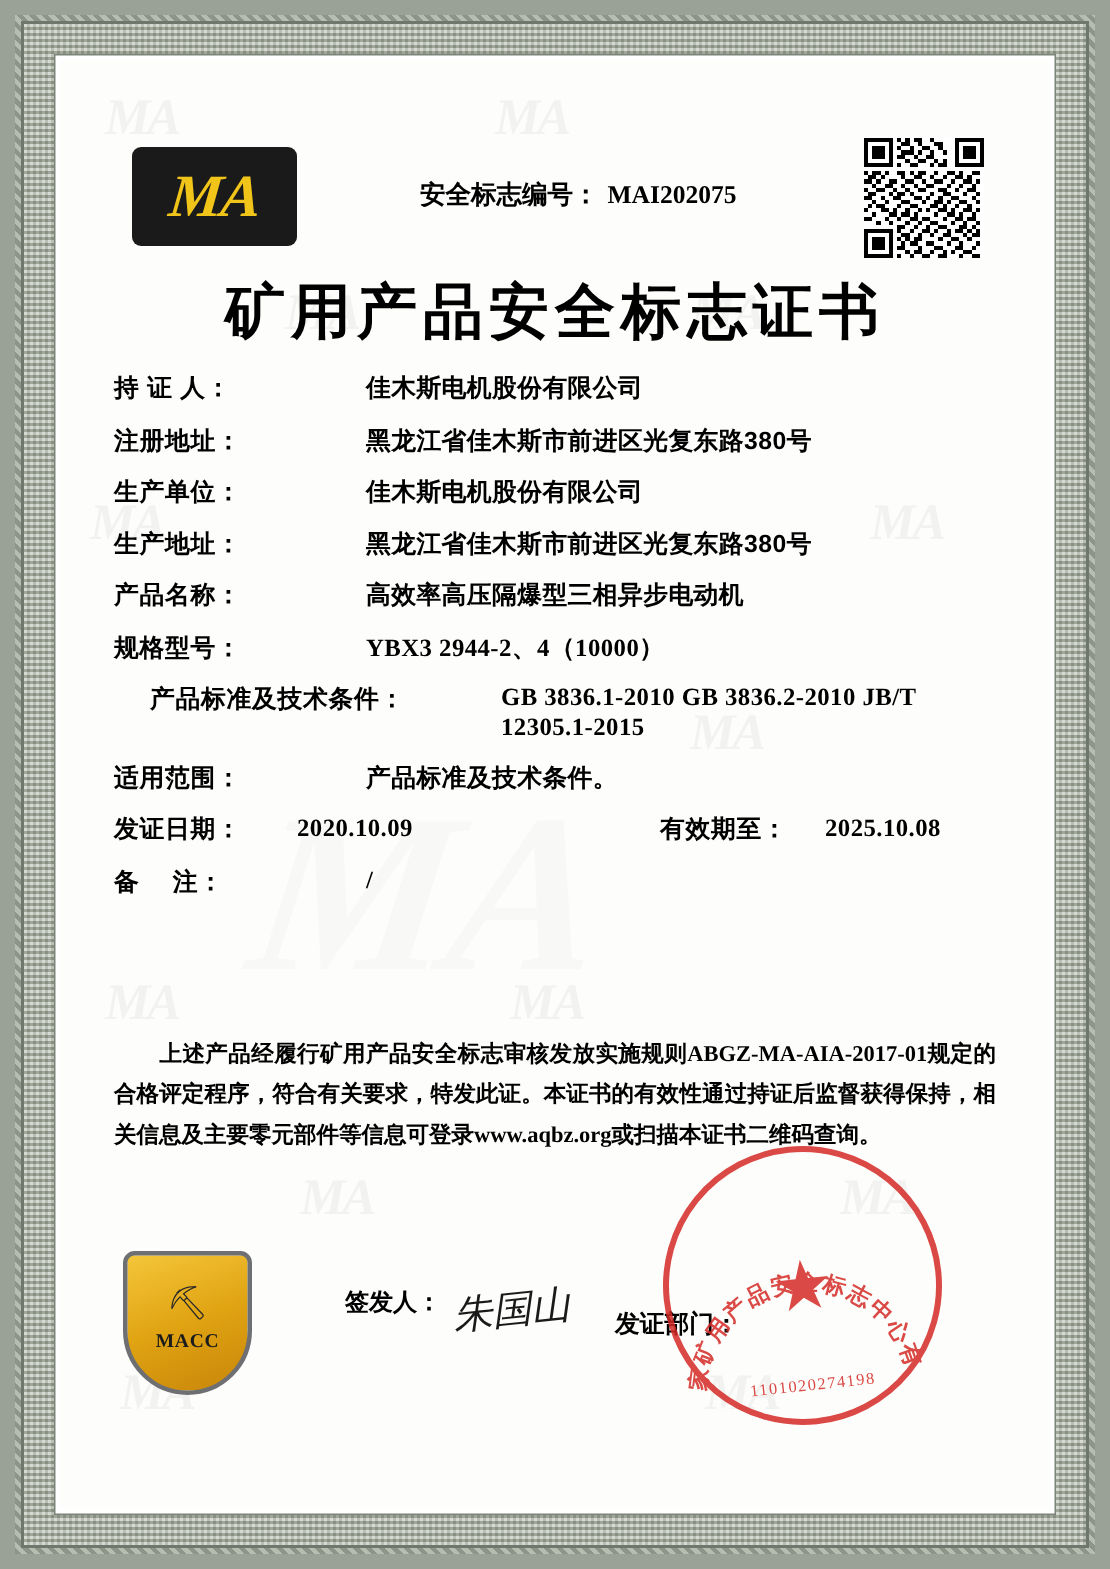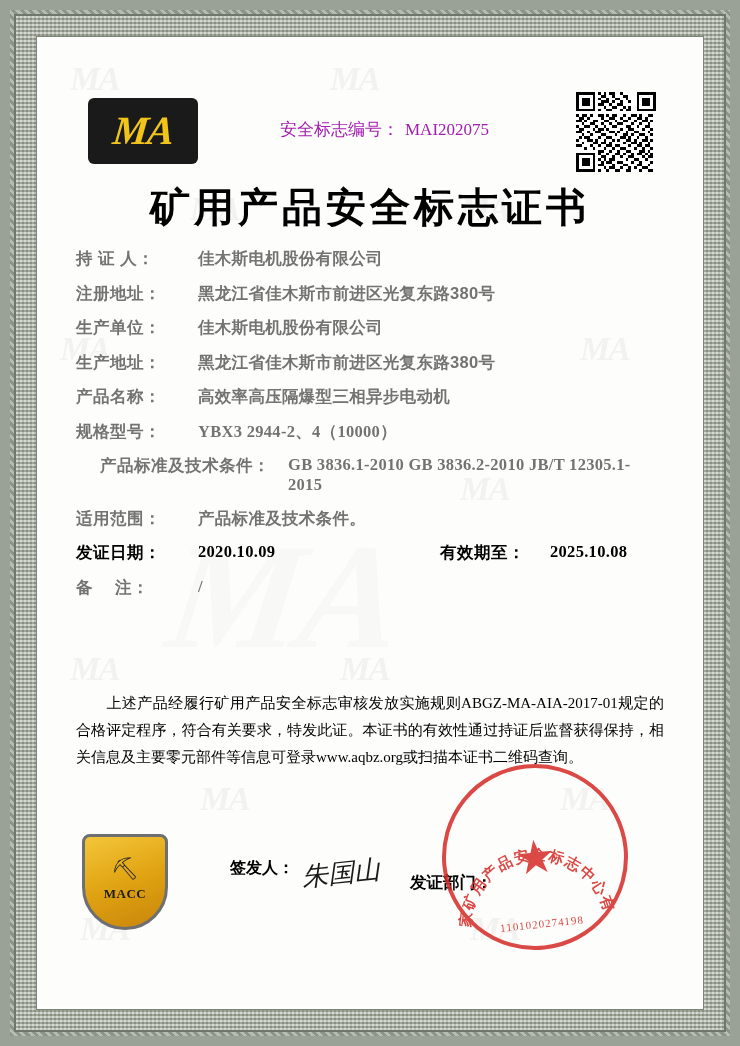--- a/index.html
+++ b/index.html
@@ -113,22 +113,22 @@
     font-style: italic;
     letter-spacing: -1px;
     line-height: 1;
     transform: skewX(-6deg);
   }
   .cert-no {
     position: absolute;
     left: 240px;
     top: 30px;
     font-size: 17px;
-    font-weight: normal;
-    color: #a21caf;
+    font-weight: bold;
+    color: #000000;
     white-space: nowrap;
   }
   .cert-no .value {
     font-family: "Liberation Serif", serif;
     margin-left: 6px;
   }
 
   
   .qr {
     position: absolute;
@@ -158,22 +158,23 @@
     position: absolute;
     top: 208px;
     left: 36px;
     right: 36px;
   }
   .field-row {
     display: flex;
     align-items: flex-start;
     margin-bottom: 12.5px;
     font-size: 16.5px;
-    color: #737373;
-    font-weight: bold;
+    color: #000000;
+    font-weight: bold;
+    gap: 46px;
   }
   .field-label {
     width: 122px;
     flex: none;
     letter-spacing: 0.5px;
     white-space: nowrap;
   }
   .field-label.wide {
     width: 188px;
     margin-left: 24px;
@@ -207,21 +208,21 @@
   }
 
   
   .statement {
     position: absolute;
     top: 650px;
     left: 36px;
     right: 36px;
     font-size: 15px;
     line-height: 27px;
-    font-weight: normal;
+    font-weight: bold;
     color: #000;
     text-align: justify;
     font-family: "Liberation Serif", serif;
   }
   .statement .indent { display: inline-block; width: 2em; }
 
   
   .footer {
     position: absolute;
     bottom: 52px;

